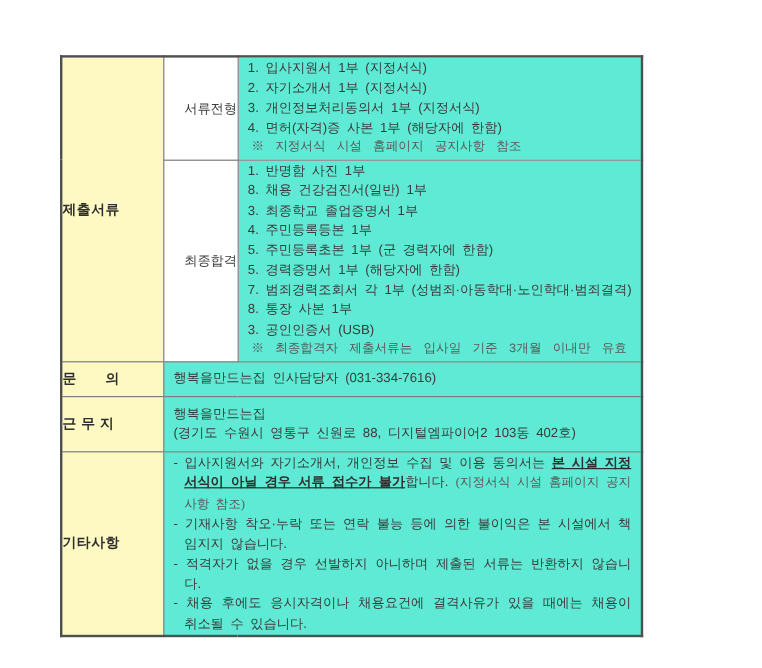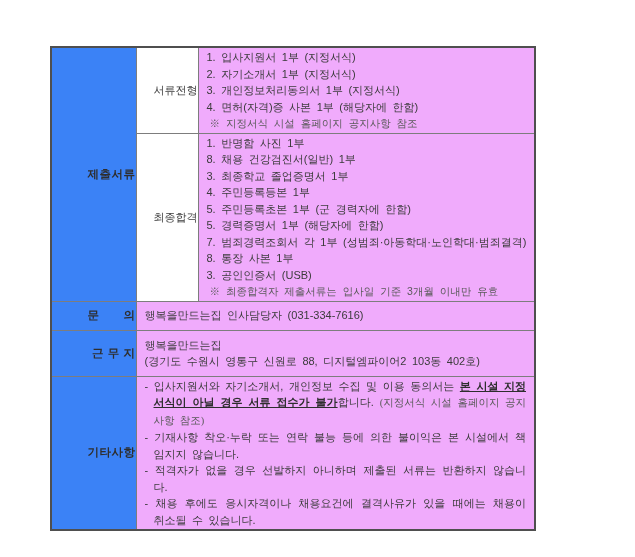--- a/index.html
+++ b/index.html
@@ -13,44 +13,44 @@
 
   table.doc-table {
     position: absolute; left: 50px; top: 46px;
     width: 484px;
     border-collapse: collapse; table-layout: fixed;
     border: 2px solid #4f4f4f;
   }
   td { border: 1px solid #7d7d7d; vertical-align: middle; overflow: hidden; }
 
   td.hdr {
-    background: #3b82f6;
-    text-align: right;
+    background: #fef9c3;
+    text-align: left;
     font-weight: bold;
     font-size: 11.5px;
     color: #2e2e2e;
     letter-spacing: 0.5px;
   }
   td.sub {
     text-align: right;
     font-size: 11px;
     color: #3b3b3b;
     background: #ffffff;
   }
   td.content {
     padding: 1px 8px 1px 8px;
     font-size: 11px;
     line-height: 16.5px;
     color: #3b3b3b;
-    background: #f0abfc;
+    background: #5eead4;
   }
   .list .item { white-space: nowrap; word-spacing: 2.5px; }
   .note {
     white-space: nowrap;
-    font-family: Liberation Sans, sans-serif;
+    font-family: Liberation Mono, monospace;
     font-size: 10.5px;
     color: #5a5a5a;
     word-spacing: 3px;
     margin-left: 3px;
   }
   .single-line { white-space: nowrap; word-spacing: 2.5px; }
   .bullets .bullet, .bullet {
     padding-left: 9px; text-indent: -9px;
     word-spacing: 2.5px;
     text-align: justify;

